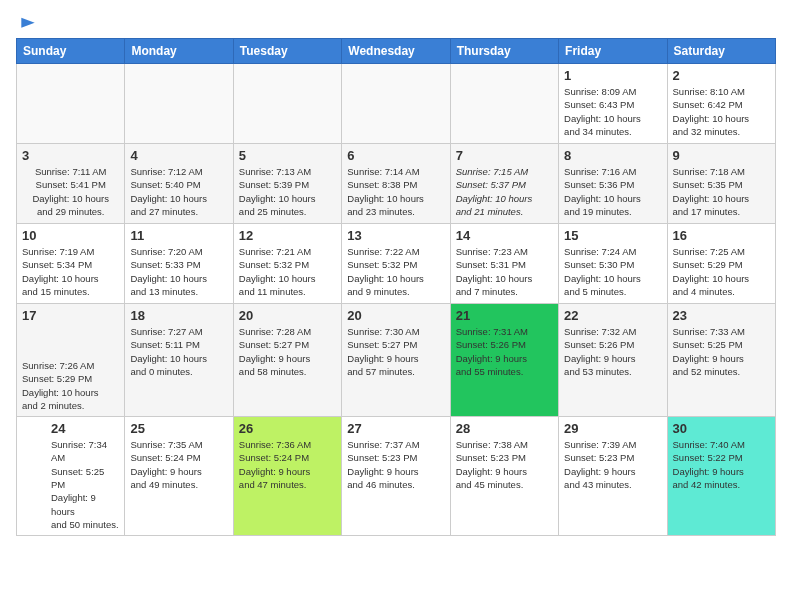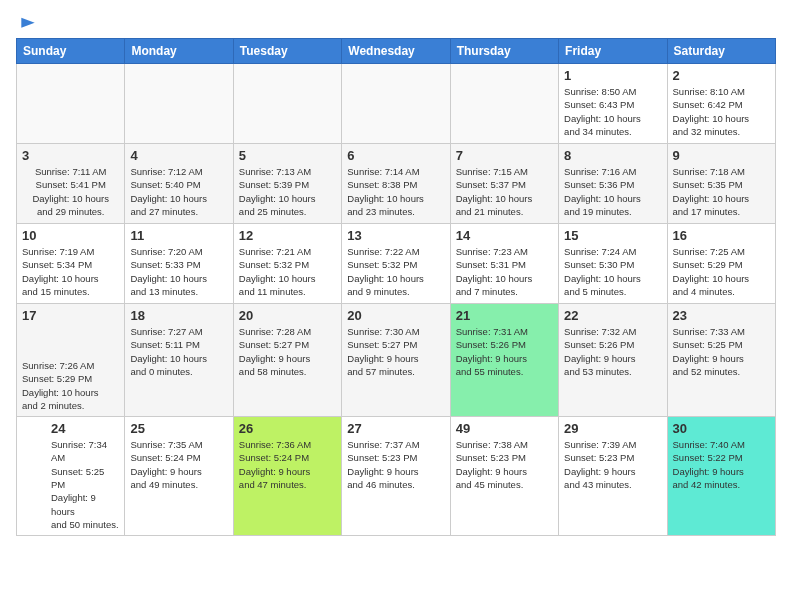--- a/index.html
+++ b/index.html
@@ -129,21 +129,21 @@
   </thead>
   <tbody id="calendar-body">
   <tr>
         <td class="empty"></td>
         <td class="empty"></td>
         <td class="empty"></td>
         <td class="empty"></td>
         <td class="empty"></td>
         <td style="background: rgb(255, 255, 255);">
           <span class="day-num">1</span>
-          <div class="day-info" style="white-space: pre-line;">Sunrise: 8:50 AM
+          <div class="day-info" style="white-space: pre-line;">Sunrise: 8:09 AM
 Sunset: 6:43 PM
 Daylight: 10 hours
 and 34 minutes.</div>
         </td>
         <td style="background: rgb(255, 255, 255);">
           <span class="day-num">2</span>
           <div class="day-info" style="white-space: pre-line;">Sunrise: 8:10 AM
 Sunset: 6:42 PM
 Daylight: 10 hours
 and 32 minutes.</div>
@@ -173,21 +173,21 @@
         </td>
         <td style="background: rgb(245, 245, 245);">
           <span class="day-num">6</span>
           <div class="day-info" style="white-space: pre-line;">Sunrise: 7:14 AM
 Sunset: 8:38 PM
 Daylight: 10 hours
 and 23 minutes.</div>
         </td>
         <td style="background: rgb(245, 245, 245);">
           <span class="day-num">7</span>
-          <div class="day-info" style="white-space: pre-line;">Sunrise: 7:15 AM
+          <div class="day-info" style="white-space: pre-line; font-style: italic;">Sunrise: 7:15 AM
 Sunset: 5:37 PM
 Daylight: 10 hours
 and 21 minutes.</div>
         </td>
         <td style="background: rgb(245, 245, 245);">
           <span class="day-num">8</span>
           <div class="day-info" style="white-space: pre-line;">Sunrise: 7:16 AM
 Sunset: 5:36 PM
 Daylight: 10 hours
 and 19 minutes.</div>
@@ -273,21 +273,21 @@
 Daylight: 9 hours
 and 58 minutes.</div>
         </td>
         <td style="background: rgb(245, 245, 245);">
           <span class="day-num">20</span>
           <div class="day-info" style="white-space: pre-line;">Sunrise: 7:30 AM
 Sunset: 5:27 PM
 Daylight: 9 hours
 and 57 minutes.</div>
         </td>
-        <td style="background: #86efac;">
+        <td style="background: #22c55e;">
           <span class="day-num">21</span>
           <div class="day-info" style="white-space: pre-line;">Sunrise: 7:31 AM
 Sunset: 5:26 PM
 Daylight: 9 hours
 and 55 minutes.</div>
         </td>
         <td style="background: rgb(245, 245, 245);">
           <span class="day-num">22</span>
           <div class="day-info" style="white-space: pre-line;">Sunrise: 7:32 AM
 Sunset: 5:26 PM
@@ -325,21 +325,21 @@
 and 47 minutes.</div>
         </td>
         <td style="background: rgb(255, 255, 255);">
           <span class="day-num">27</span>
           <div class="day-info" style="white-space: pre-line;">Sunrise: 7:37 AM
 Sunset: 5:23 PM
 Daylight: 9 hours
 and 46 minutes.</div>
         </td>
         <td style="background: rgb(255, 255, 255);">
-          <span class="day-num">49</span>
+          <span class="day-num">28</span>
           <div class="day-info" style="white-space: pre-line;">Sunrise: 7:38 AM
 Sunset: 5:23 PM
 Daylight: 9 hours
 and 45 minutes.</div>
         </td>
         <td style="background: rgb(255, 255, 255);">
           <span class="day-num">29</span>
           <div class="day-info" style="white-space: pre-line;">Sunrise: 7:39 AM
 Sunset: 5:23 PM
 Daylight: 9 hours

